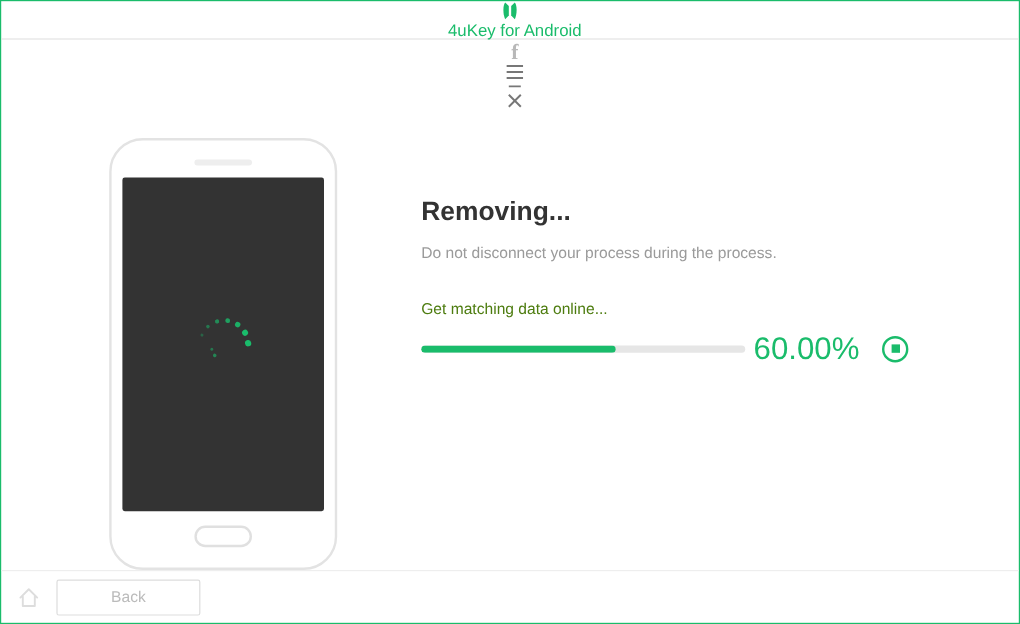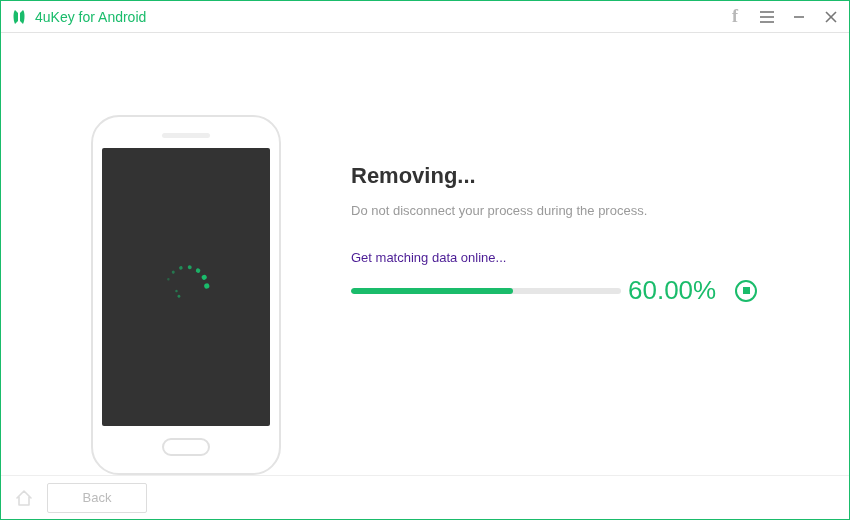--- a/index.html
+++ b/index.html
@@ -1,43 +1,43 @@
 <!DOCTYPE html>
 <html><head>
 <meta charset="utf-8">
 <style>
   * { box-sizing: border-box; margin: 0; padding: 0; }
   html, body { width: 850px; height: 520px; font-family: "Segoe UI", Arial, sans-serif; background: #fff; overflow: hidden; }
   .window { width: 850px; height: 520px; border: 1px solid #1abc6b; display: flex; flex-direction: column; background: #fff; }
-  .titlebar { height: 32px; display: flex; align-items: center; border-bottom: 1px solid #e3e3e3; padding: 0 2px 0 10px; }
+  .titlebar { height: 32px; display: flex; align-items: center; border-bottom: 1px solid #e3e3e3; padding: 0 2px 0 10px; flex-direction: column; }
   .logo { width: 16px; height: 16px; margin-right: 8px; display: flex; align-items: center; justify-content: center; }
   .app-title { color: #1abc6b; font-size: 14px; font-weight: 500; flex: 0 0 auto; }
   .titlebar-spacer { flex: 1; }
   .titlebar-btn { width: 32px; height: 32px; display: flex; align-items: center; justify-content: center; color: #888; cursor: pointer; }
   .fb-icon { font-family: Georgia, serif; font-size: 18px; font-weight: bold; color: #b8b8b8; }
   .content { flex: 1; display: flex; align-items: flex-end; padding: 30px 60px 0 90px; }
   .phone { width: 190px; height: 360px; background: #fff; border: 2px solid #e3e3e3; border-radius: 28px; display: flex; flex-direction: column; align-items: center; padding: 16px 10px 10px; }
   .speaker { width: 48px; height: 5px; background: #eee; border-radius: 3px; margin-bottom: 10px; }
   .screen { width: 168px; height: 278px; background: #333; border-radius: 2px; display: flex; align-items: center; justify-content: center; position: relative; }
   .home-btn { width: 48px; height: 18px; border: 2px solid #e0e0e0; border-radius: 12px; margin-top: 12px; }
   .spinner { width: 46px; height: 46px; position: relative; }
   .spinner span { position: absolute; width: 5px; height: 5px; background: #1abc6b; border-radius: 50%; left: 50%; top: 50%; transform-origin: 0 0; }
   .right-panel { flex: 1; padding-left: 70px; padding-top: 40px; align-self: flex-start; margin-top: 60px; }
   .heading { font-size: 22px; color: #333; margin-bottom: 14px; font-weight: 600; }
   .warning { font-size: 13px; color: #9a9a9a; margin-bottom: 32px; }
-  .step-label { font-size: 13px; color: #4c1d95; margin-bottom: 10px; }
+  .step-label { font-size: 13px; color: #4d7c0f; margin-bottom: 10px; }
   .progress-row { display: flex; align-items: center; gap: 7px; }
   .bar-track { flex: 0 0 270px; height: 6px; background: #e6e6e6; border-radius: 3px; overflow: hidden; }
   .bar-fill { height: 100%; background: #1abc6b; border-radius: 3px; }
   .percent { font-size: 26px; color: #1abc6b; font-weight: 400; min-width: 100px; }
   .stop-btn { width: 22px; height: 22px; border: 2px solid #1abc6b; border-radius: 50%; display: flex; align-items: center; justify-content: center; cursor: pointer; }
   .stop-btn::after { content: ""; width: 7px; height: 7px; background: #1abc6b; }
   .footer { height: 44px; border-top: 1px solid #eee; display: flex; align-items: center; padding: 0 10px; gap: 10px; }
   .home-icon { width: 26px; height: 26px; display: flex; align-items: center; justify-content: center; color: #ddd; cursor: pointer; }
-  .back-btn { width: 100px; height: 30px; border: 1px solid #ddd; color: #bbb; background: #fff; border-radius: 2px; font-size: 13px; display: flex; align-items: center; justify-content: center; cursor: pointer; }
+  .back-btn { width: 120px; height: 30px; border: 1px solid #ddd; color: #bbb; background: #fff; border-radius: 2px; font-size: 13px; display: flex; align-items: center; justify-content: center; cursor: pointer; }
 </style>
 </head>
 <body>
 
 <div class="window">
 
   <div class="titlebar">
     <div class="logo">
       <svg width="16" height="16" viewBox="0 0 16 16">
           <path d="M4 1 C2 3 2 11 4 15 L7 12 L7 4 Z" fill="#1abc6b"></path>

